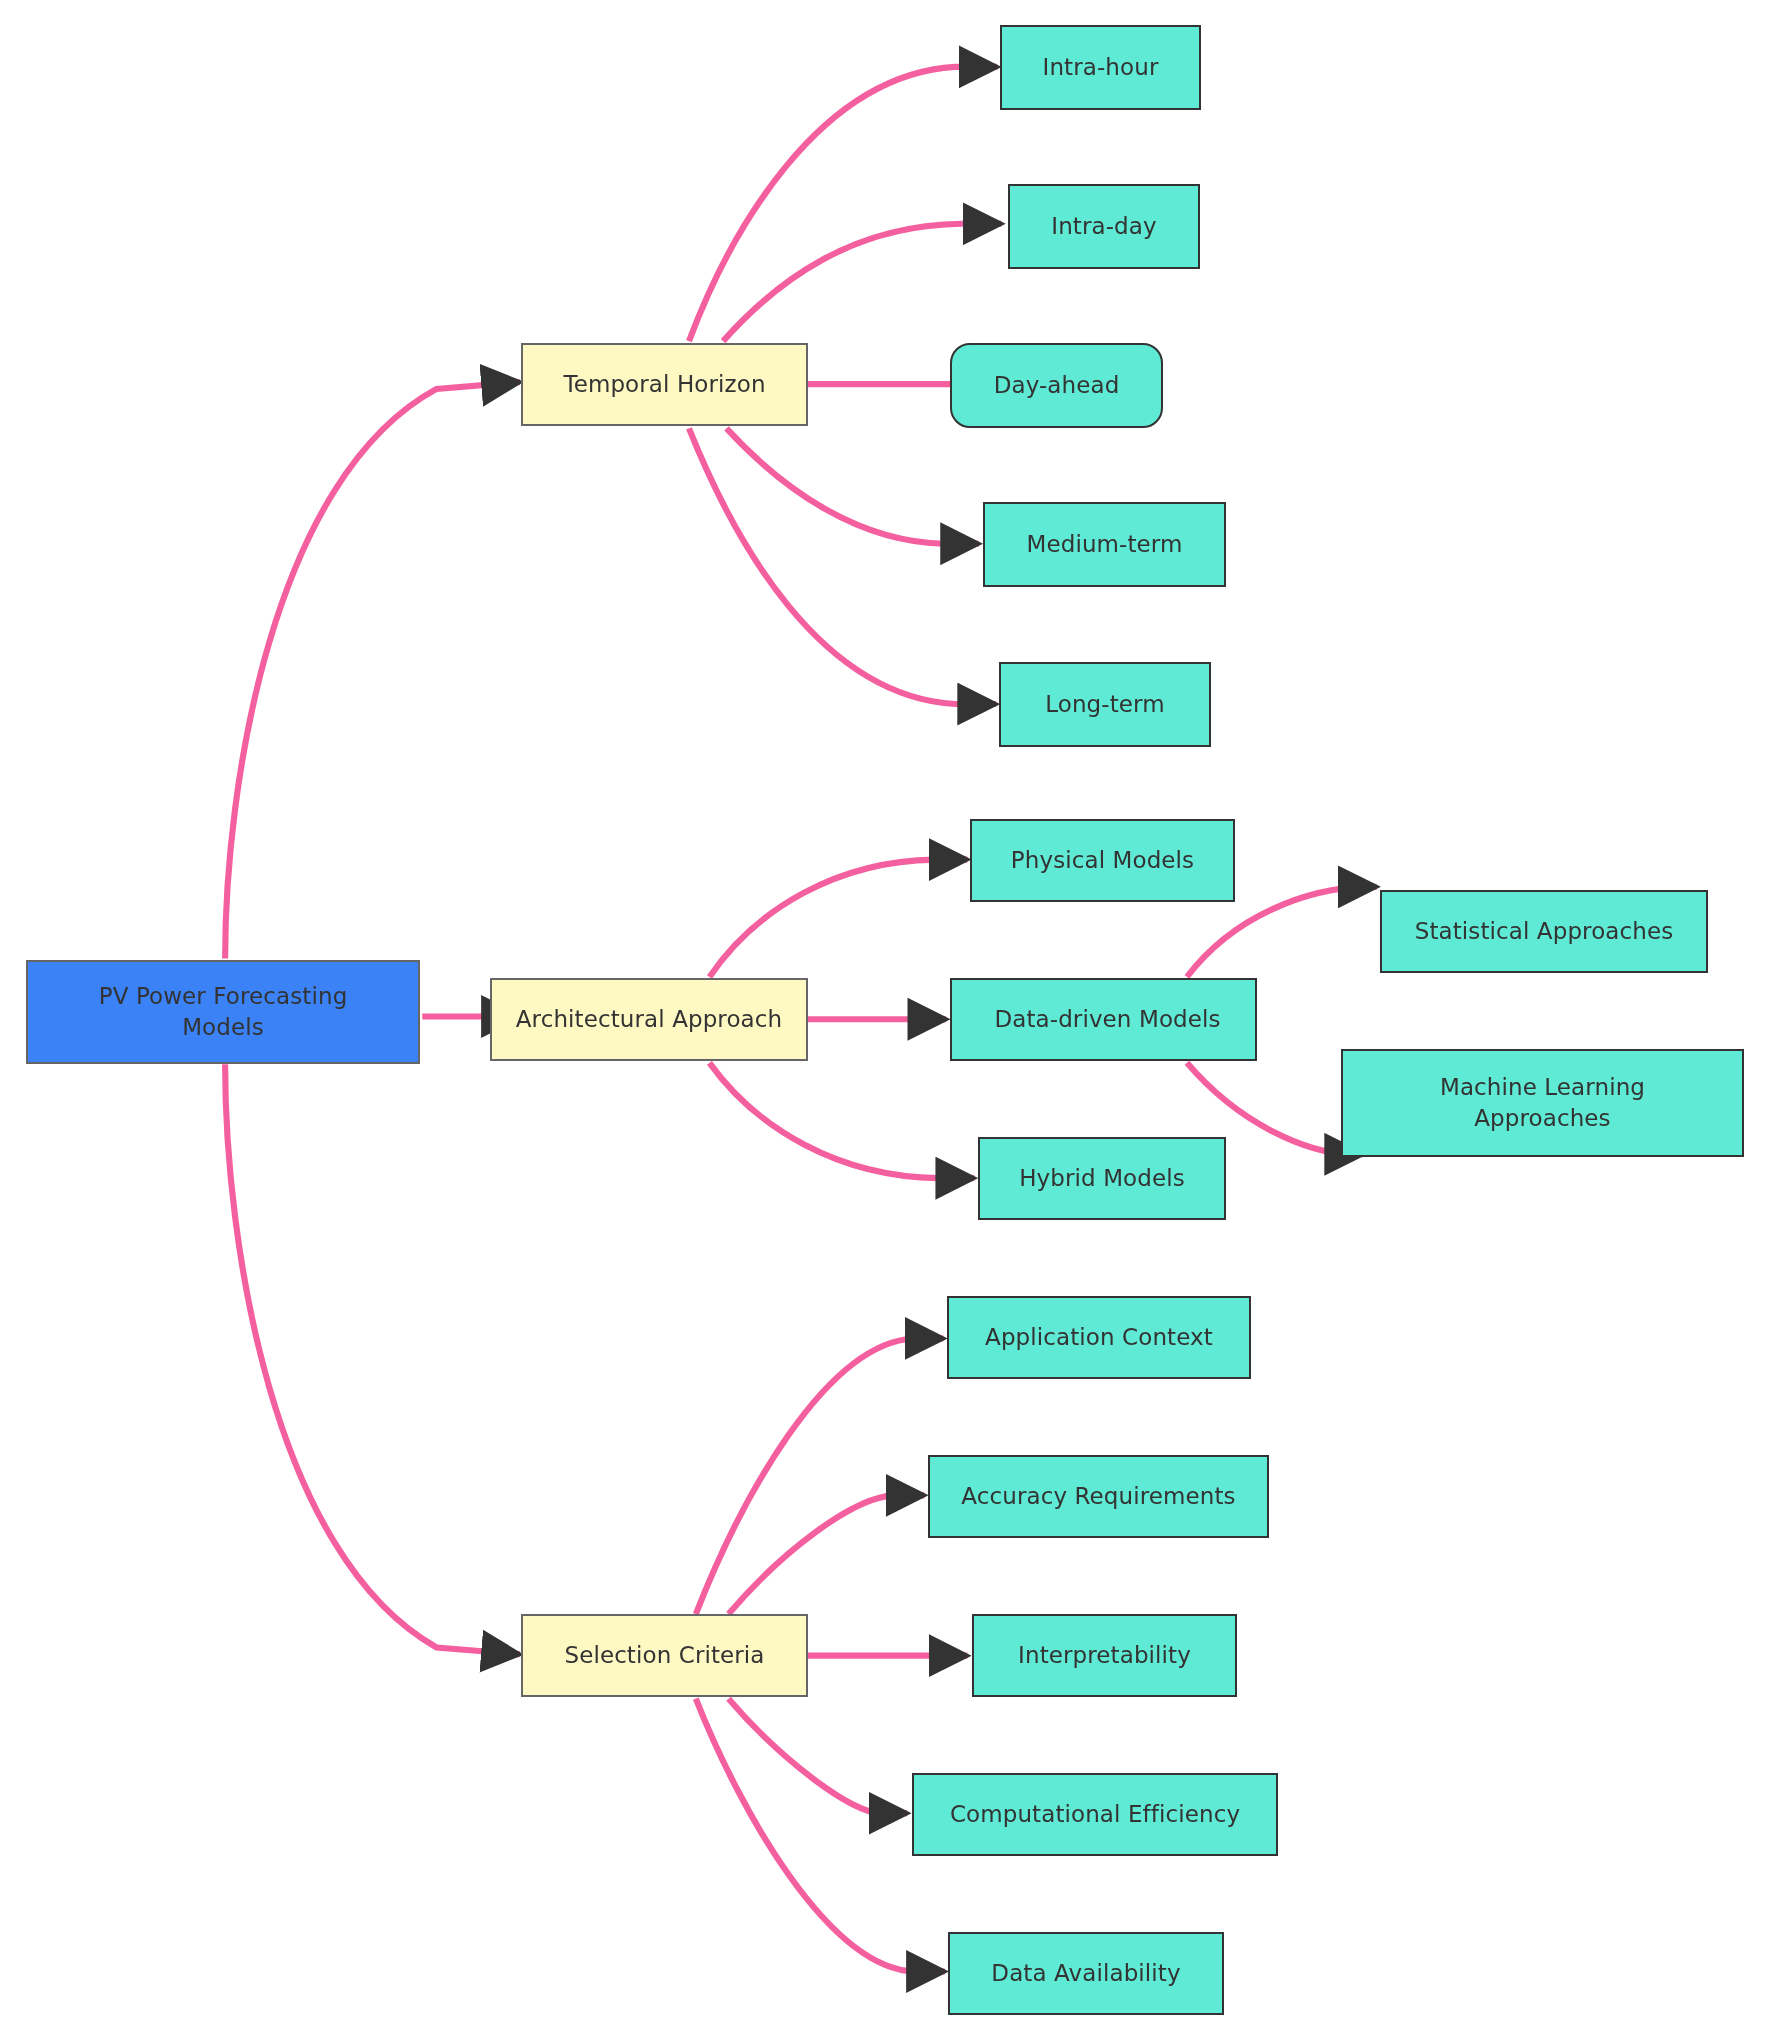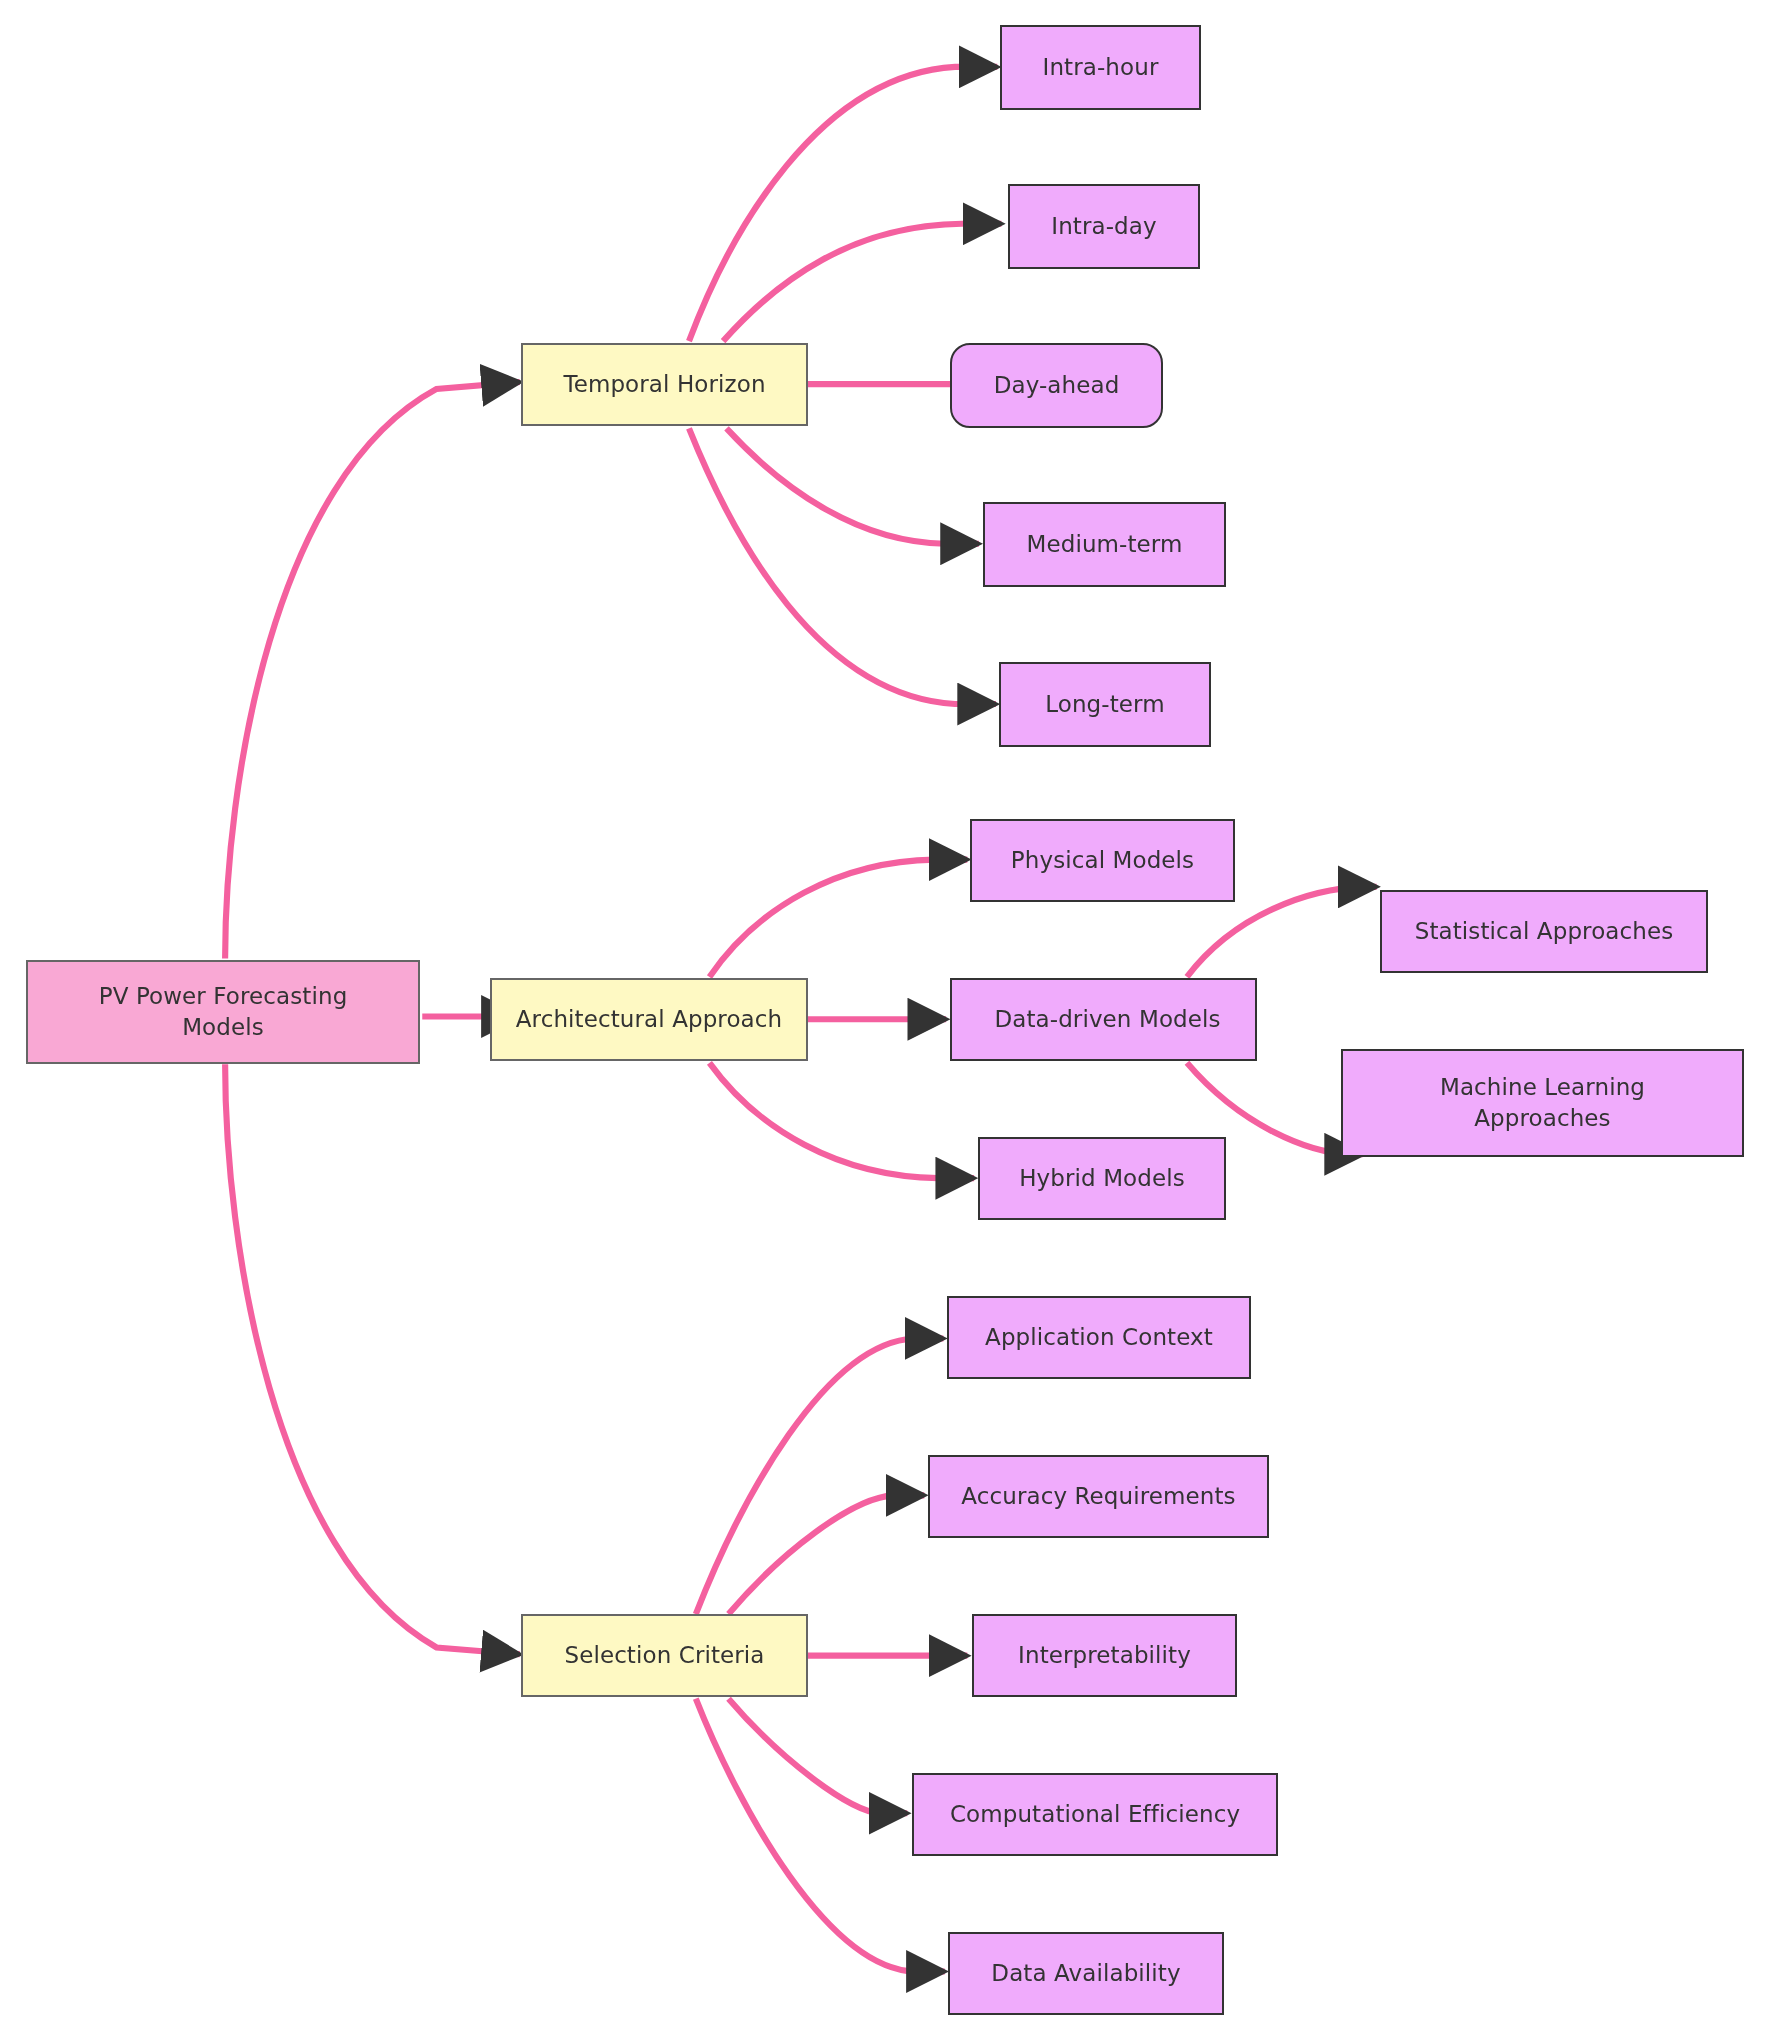--- a/index.html
+++ b/index.html
@@ -30,29 +30,29 @@
     align-items: center;
     justify-content: center;
     text-align: center;
     line-height: 1.35;
     color: #333333;
     font-size: 23px;
     letter-spacing: 0.1px;
     white-space: pre-line;
   }
   .node.leaf {
-    background: #f0abfc;
+    background: #5eead4;
     border: 2.7px solid #333333;
   }
   .node.branch {
     background: #fef9c3;
     border: 2.7px solid #666666;
   }
   .node.root {
-    background: #f9a8d4;
+    background: #3b82f6;
     border: 2.7px solid #666666;
   }
 </style>
 </head>
 <body>
 
 <div id="canvas">
 
   <svg id="edge-layer" viewBox="0 0 2624 2983" width="1790" height="2035" xmlns="http://www.w3.org/2000/svg">
     <defs>

